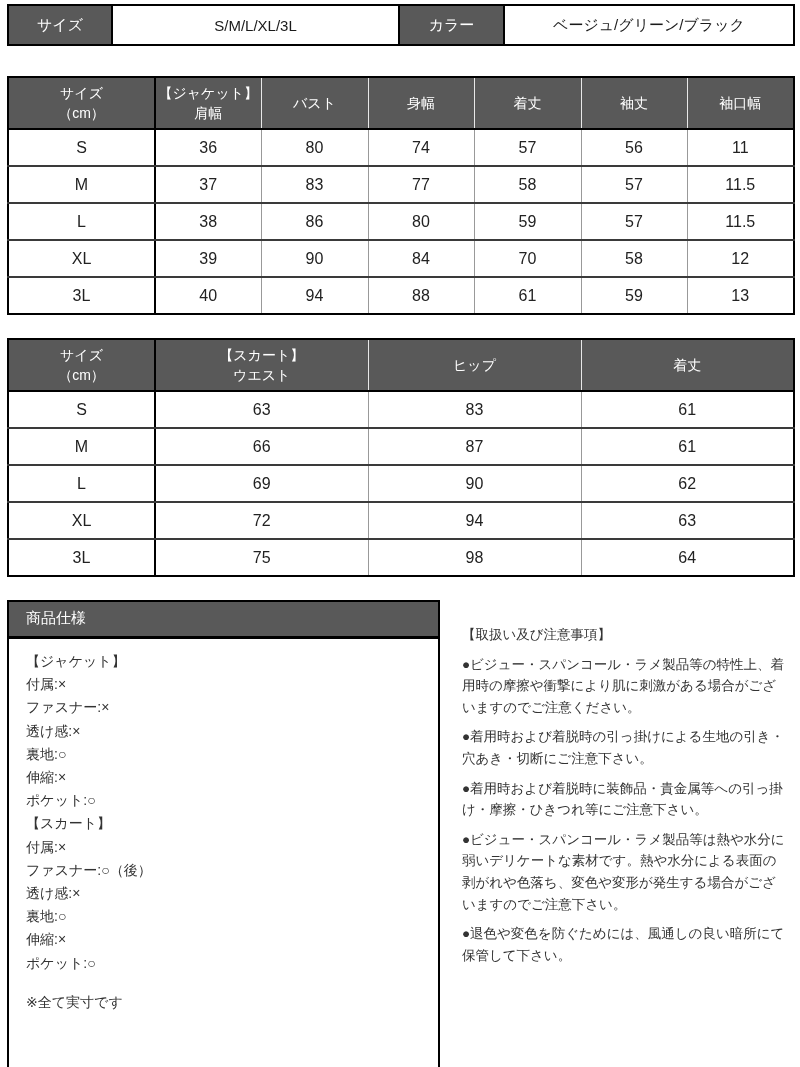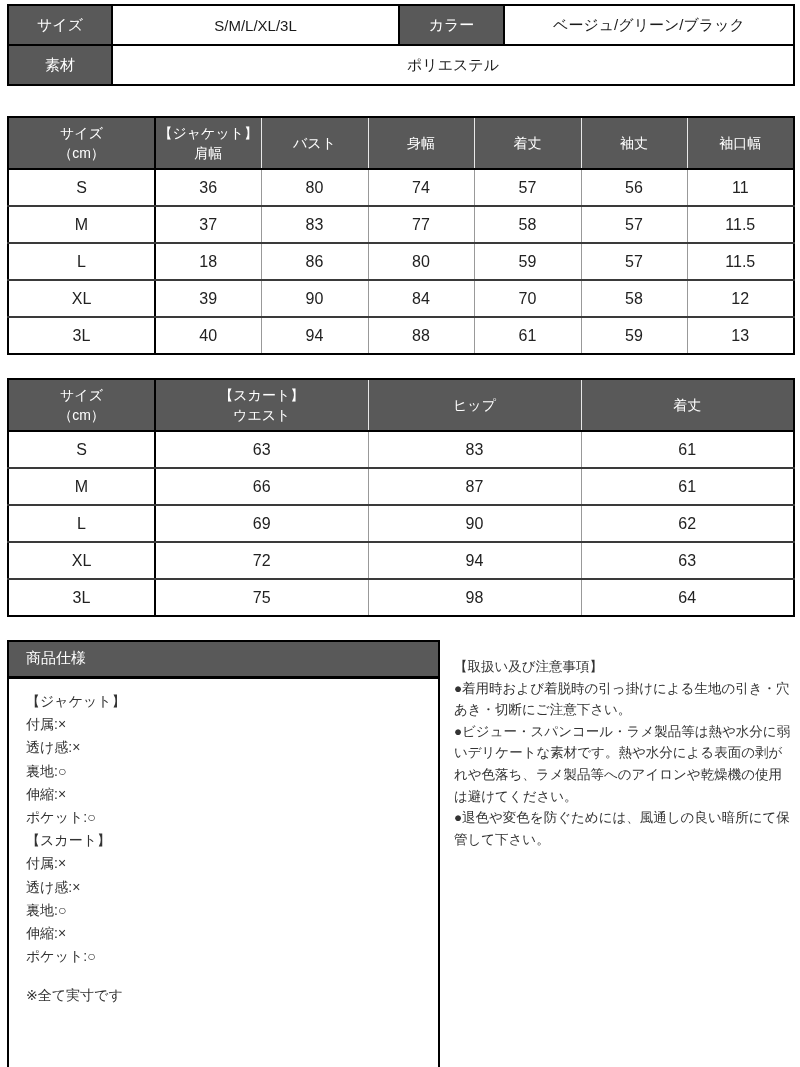--- a/index.html
+++ b/index.html
@@ -62,45 +62,41 @@
     font-size: 15px;
     padding: 7px 17px 8px 17px;
     border-bottom: 3px solid #000;
   }
   .spec-box-body { padding: 11px 17px; font-size: 14px; line-height: 23.2px; color: #333; }
   .spec-line { white-space: pre; }
   .spec-note { margin-top: 16px; }
 
   .handling { width: 340px; margin-left: 14px; padding-top: 16px; font-size: 13.5px; line-height: 21.6px; color: #333; }
   .handling-title { margin: 0 0 0 0; }
-  .handling p { margin: 0; font-family: Liberation Serif, serif; }
+  .handling p { margin: 8px; font-family: Liberation Serif, serif; }
 </style>
 </head>
 <body>
 
 <div class="page">
 
   <table class="meta-table">
     <colgroup>
         <col style="width:104px">
         <col style="width:287px">
         <col style="width:105px">
         <col style="width:290px">
       </colgroup>
     <tbody>
         <tr>
       <td class="dark-cell">サイズ</td>
       <td>S/M/L/XL/3L</td>
       <td class="dark-cell">カラー</td>
       <td>ベージュ/グリーン/ブラック</td>
     </tr>
-    <tr>
-      <td class="dark-cell">素材</td>
-      <td colspan="3">ポリエステル</td>
-    </tr>
   </tbody>
     </table>
 
   <table class="size-table jacket-table">
     <colgroup>
         <col style="width:147px">
         <col style="width:106px">
         <col style="width:107px">
         <col style="width:106px">
         <col style="width:107px">
@@ -136,21 +132,21 @@
       <td>M</td>
       <td>37</td>
       <td>83</td>
       <td>77</td>
       <td>58</td>
       <td>57</td>
       <td>11.5</td>
     </tr>
     <tr>
       <td>L</td>
-      <td>18</td>
+      <td>38</td>
       <td>86</td>
       <td>80</td>
       <td>59</td>
       <td>57</td>
       <td>11.5</td>
     </tr>
     <tr>
       <td>XL</td>
       <td>39</td>
       <td>90</td>
@@ -224,35 +220,39 @@
   </tbody>
     </table>
 
   <div class="bottom">
 
     <div class="spec-box">
       <div class="spec-box-header">商品仕様</div>
       <div class="spec-box-body">
         <div class="spec-line">【ジャケット】</div>
         <div class="spec-line">付属:×</div>
+        <div class="spec-line">ファスナー:×</div>
         <div class="spec-line">透け感:×</div>
         <div class="spec-line">裏地:○</div>
         <div class="spec-line">伸縮:×</div>
         <div class="spec-line">ポケット:○</div>
         <div class="spec-line">【スカート】</div>
         <div class="spec-line">付属:×</div>
+        <div class="spec-line">ファスナー:○（後）</div>
         <div class="spec-line">透け感:×</div>
         <div class="spec-line">裏地:○</div>
         <div class="spec-line">伸縮:×</div>
         <div class="spec-line">ポケット:○</div>
         <div class="spec-line spec-note">※全て実寸です</div>
       </div>
     </div>
 
     <div class="handling">
       <p class="handling-title">【取扱い及び注意事項】</p>
+      <p>●ビジュー・スパンコール・ラメ製品等の特性上、着用時の摩擦や衝撃により肌に刺激がある場合がございますのでご注意ください。</p>
       <p>●着用時および着脱時の引っ掛けによる生地の引き・穴あき・切断にご注意下さい。</p>
-      <p>●ビジュー・スパンコール・ラメ製品等は熱や水分に弱いデリケートな素材です。熱や水分による表面の剥がれや色落ち、ラメ製品等へのアイロンや乾燥機の使用は避けてください。</p>
+      <p>●着用時および着脱時に装飾品・貴金属等への引っ掛け・摩擦・ひきつれ等にご注意下さい。</p>
+      <p>●ビジュー・スパンコール・ラメ製品等は熱や水分に弱いデリケートな素材です。熱や水分による表面の剥がれや色落ち、変色や変形が発生する場合がございますのでご注意下さい。</p>
       <p>●退色や変色を防ぐためには、風通しの良い暗所にて保管して下さい。</p>
     </div>
 
   </div>
 </div>
 
 </body></html>

